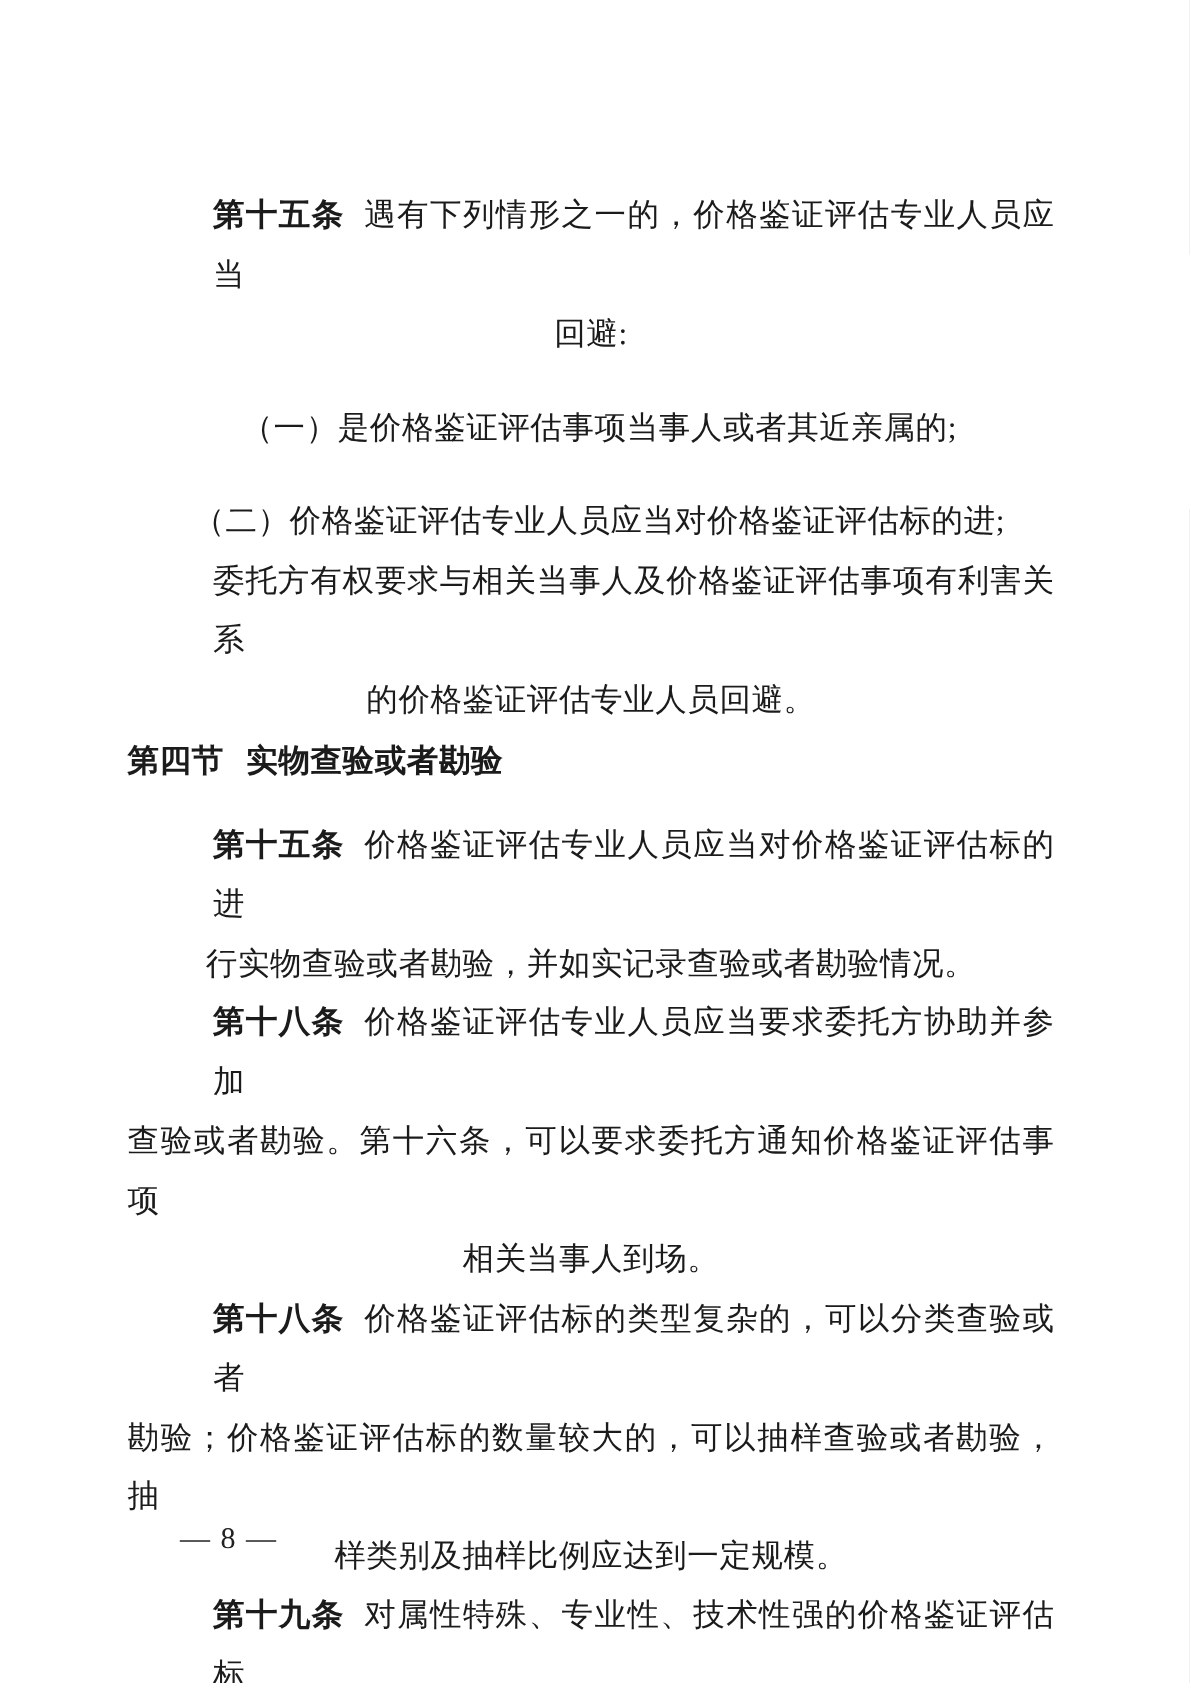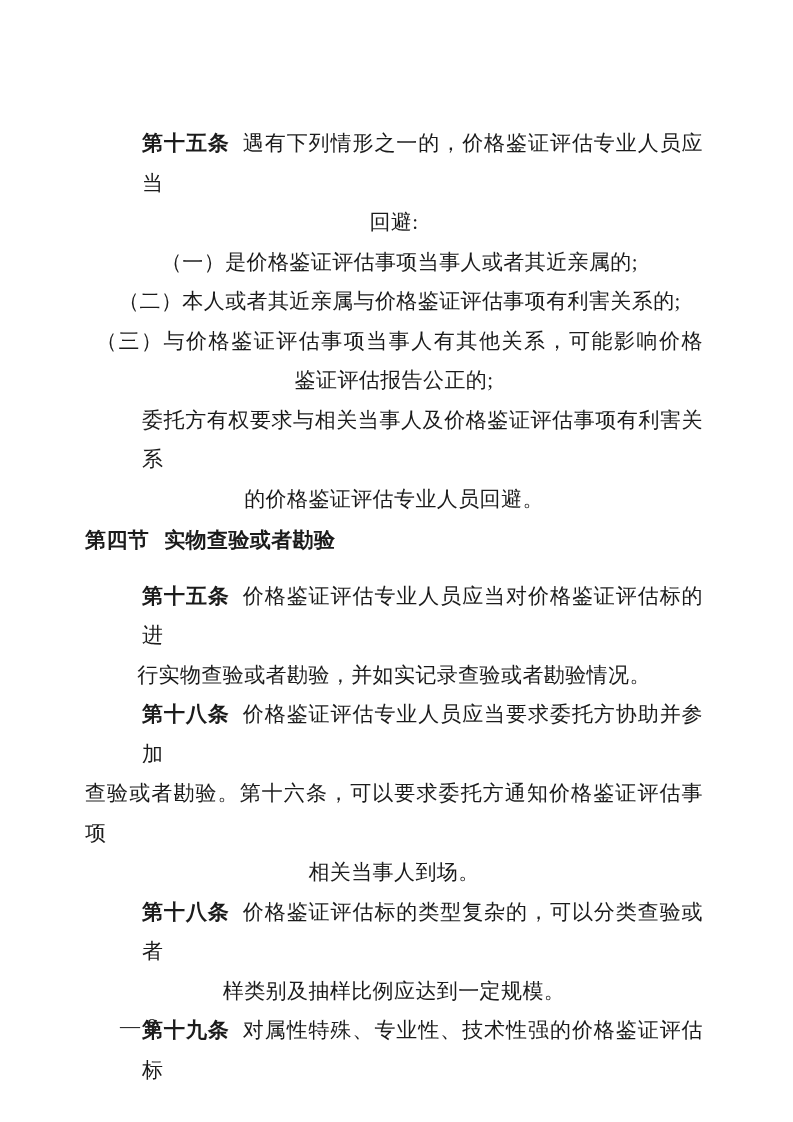--- a/index.html
+++ b/index.html
@@ -28,21 +28,21 @@
     line-height: 39.5px;
     letter-spacing: 0.4px;
     text-align: center;
   }
   .line.fill {
     text-align: justify;
     text-align-last: justify;
     text-justify: inter-character;
   }
   .kind-article, .kind-indent { padding-left: 57px; }
-  .kind-list { padding-left: 11px; }
+  .kind-list { padding-left: 11px; margin-top: 23px; }
   .kind-flush { padding-left: 0; }
   .art { font-weight: 700; margin-right: 13px; }
   .section-heading {
     width: 618px;
     margin: 2px 0 16px 0;
     font-size: 21px;
     font-weight: 700;
     line-height: 39.5px;
     letter-spacing: 0.4px;
   }
@@ -63,42 +63,39 @@
 <div class="page">
   <main class="content">
       <div class="para">
         <div class="line kind-article fill"><b class="art">第十五条</b><span>遇有下列情形之一的，价格鉴证评估专业人员应当</span></div>
         <div class="line kind-flush">回避:</div>
       </div>
       <div class="para">
         <div class="line kind-list">（一）是价格鉴证评估事项当事人或者其近亲属的;</div>
       </div>
       <div class="para">
-        <div class="line kind-list">（二）本人或者其近亲属与价格鉴证评估事项有利害关系的;</div>
-      </div>
-      <div class="para">
-        <div class="line kind-list fill">（三）与价格鉴证评估事项当事人有其他关系，可能影响价格</div>
-        <div class="line kind-flush">鉴证评估报告公正的;</div>
+        <div class="line kind-list">（二）价格鉴证评估专业人员应当对价格鉴证评估标的进;</div>
       </div>
       <div class="para">
         <div class="line kind-indent fill">委托方有权要求与相关当事人及价格鉴证评估事项有利害关系</div>
         <div class="line kind-flush">的价格鉴证评估专业人员回避。</div>
       </div>
       <div class="section-heading"><span class="sec-num">第四节</span><span class="sec-title">实物查验或者勘验</span></div>
       <div class="para">
         <div class="line kind-article fill"><b class="art">第十五条</b><span>价格鉴证评估专业人员应当对价格鉴证评估标的进</span></div>
         <div class="line kind-flush">行实物查验或者勘验，并如实记录查验或者勘验情况。</div>
       </div>
       <div class="para">
         <div class="line kind-article fill"><b class="art">第十八条</b><span>价格鉴证评估专业人员应当要求委托方协助并参加</span></div>
         <div class="line kind-flush fill">查验或者勘验。第十六条，可以要求委托方通知价格鉴证评估事项</div>
         <div class="line kind-flush">相关当事人到场。</div>
       </div>
       <div class="para">
         <div class="line kind-article fill"><b class="art">第十八条</b><span>价格鉴证评估标的类型复杂的，可以分类查验或者</span></div>
+        <div class="line kind-flush fill">勘验；价格鉴证评估标的数量较大的，可以抽样查验或者勘验，抽</div>
         <div class="line kind-flush">样类别及抽样比例应达到一定规模。</div>
       </div>
       <div class="para">
         <div class="line kind-article fill"><b class="art">第十九条</b><span>对属性特殊、专业性、技术性强的价格鉴证评估标</span></div>
       </div>
     </main>
   <div class="page-number">— 8 —</div>
 </div>
 
 </body></html>

